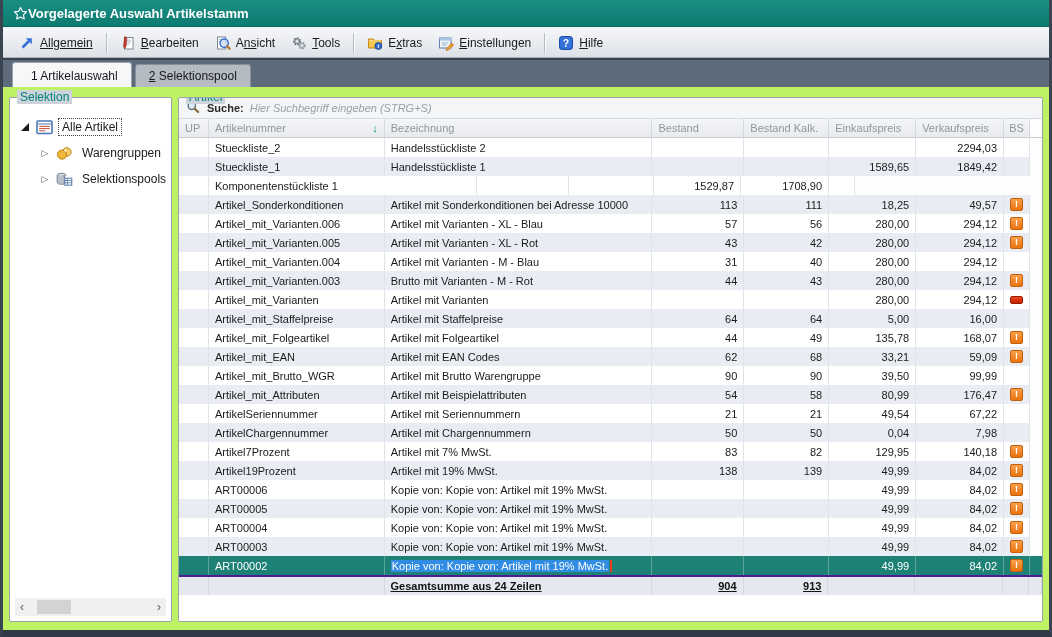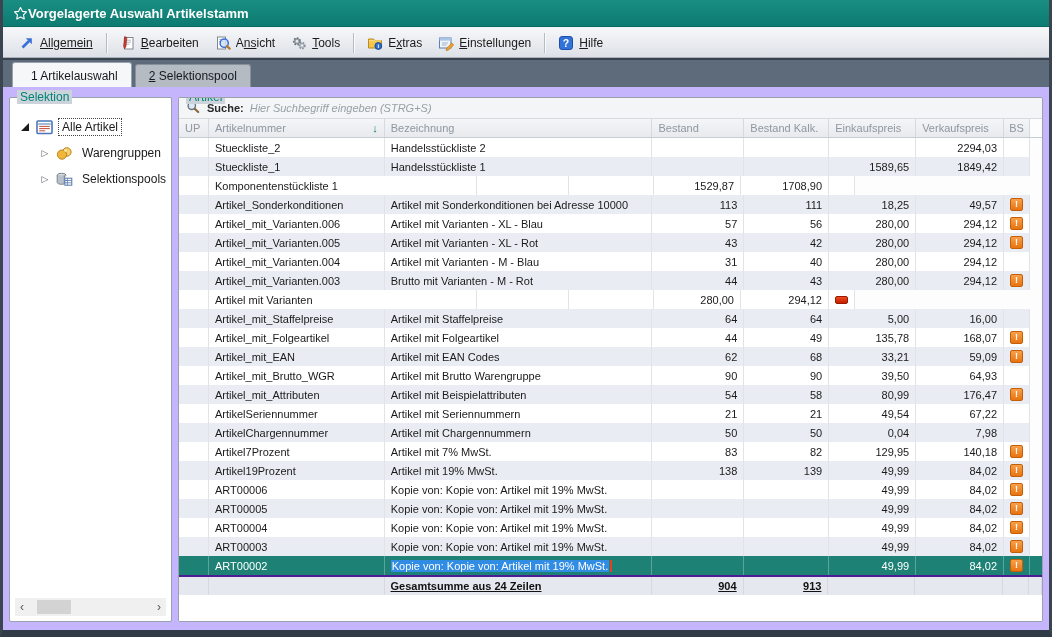--- a/index.html
+++ b/index.html
@@ -33,21 +33,21 @@
   .tabstrip{
     height:29px; flex:0 0 29px; background:#5d6b7a; border-top:2px solid #39434f;
     display:flex; align-items:flex-end; padding:0 0 0 9px; font-size:12px;
   }
   .tab{
     padding:4px 13px 4px 13px; margin-right:3px; border:1px solid #85909b; border-bottom:none;
     border-radius:3px 3px 0 0; background:#b4bbc3; color:#16181b; cursor:default;
   }
   .tab.active{ background:#f6f7f8; padding-top:6px; border-color:#9aa3ad;padding-left:18px; }
   
-  .content{ flex:1; display:flex; gap:6px; padding:10px 6px 8px 6px; background:#c4b5fd; overflow:hidden; }
+  .content{ flex:1; display:flex; gap:6px; padding:10px 6px 8px 6px; background:#bef264; overflow:hidden; }
   .groupbox{ position:relative; border:1px solid #99a1ab; border-radius:2px; background:#fff; }
   .gb-label{
     position:absolute; top:-8px; left:7px; padding:0 3px; background:#ccd3da;
     color:#00837b; font-size:12px; line-height:14px;
   }
   
   .left-panel{ flex:0 0 163px; }
   .tree{ padding-top:16px; font-size:12px; color:#1a1a1a; }
   .tree-row{ display:flex; align-items:center; gap:6px; height:26px; padding-left:10px; cursor:default; }
   .tree-row.lvl1{ padding-left:30px; }
@@ -387,20 +387,21 @@
             <div class="c c-bk num">43</div>
             <div class="c c-ep num">280,00</div>
             <div class="c c-vp num">294,12</div>
             <div class="c c-bs">
               <span class="bs-warn">!</span>
             </div>
             <div class="c c-fill"></div>
           </div>
           <div class="trow">
             <div class="c c-up"></div>
+            <div class="c c-art">Artikel_mit_Varianten</div>
             <div class="c c-bez">Artikel mit Varianten</div>
             <div class="c c-bes num"></div>
             <div class="c c-bk num"></div>
             <div class="c c-ep num">280,00</div>
             <div class="c c-vp num">294,12</div>
             <div class="c c-bs">
               <span class="bs-stop"></span>
             </div>
             <div class="c c-fill"></div>
           </div>
@@ -441,21 +442,21 @@
             </div>
             <div class="c c-fill"></div>
           </div>
           <div class="trow">
             <div class="c c-up"></div>
             <div class="c c-art">Artikel_mit_Brutto_WGR</div>
             <div class="c c-bez">Artikel mit Brutto Warengruppe</div>
             <div class="c c-bes num">90</div>
             <div class="c c-bk num">90</div>
             <div class="c c-ep num">39,50</div>
-            <div class="c c-vp num">64,93</div>
+            <div class="c c-vp num">99,99</div>
             <div class="c c-bs"></div>
             <div class="c c-fill"></div>
           </div>
           <div class="trow alt">
             <div class="c c-up"></div>
             <div class="c c-art">Artikel_mit_Attributen</div>
             <div class="c c-bez">Artikel mit Beispielattributen</div>
             <div class="c c-bes num">54</div>
             <div class="c c-bk num">58</div>
             <div class="c c-ep num">80,99</div>

